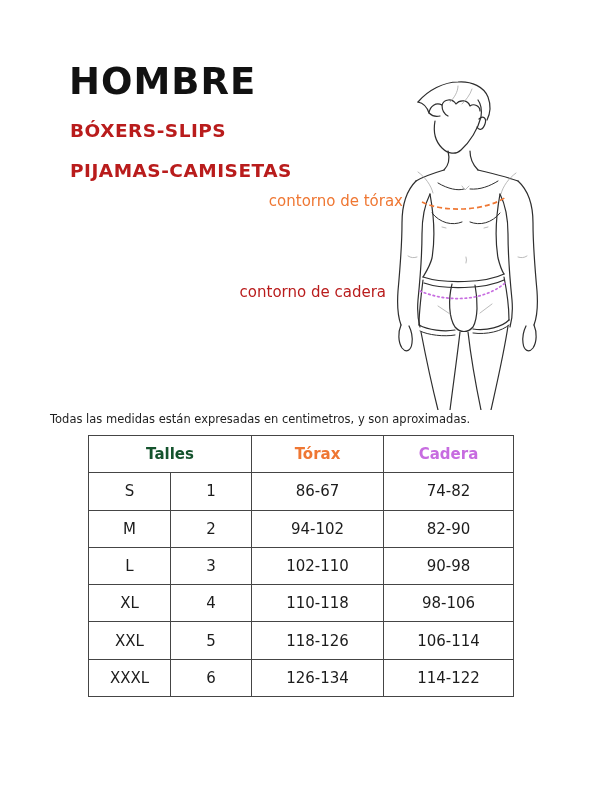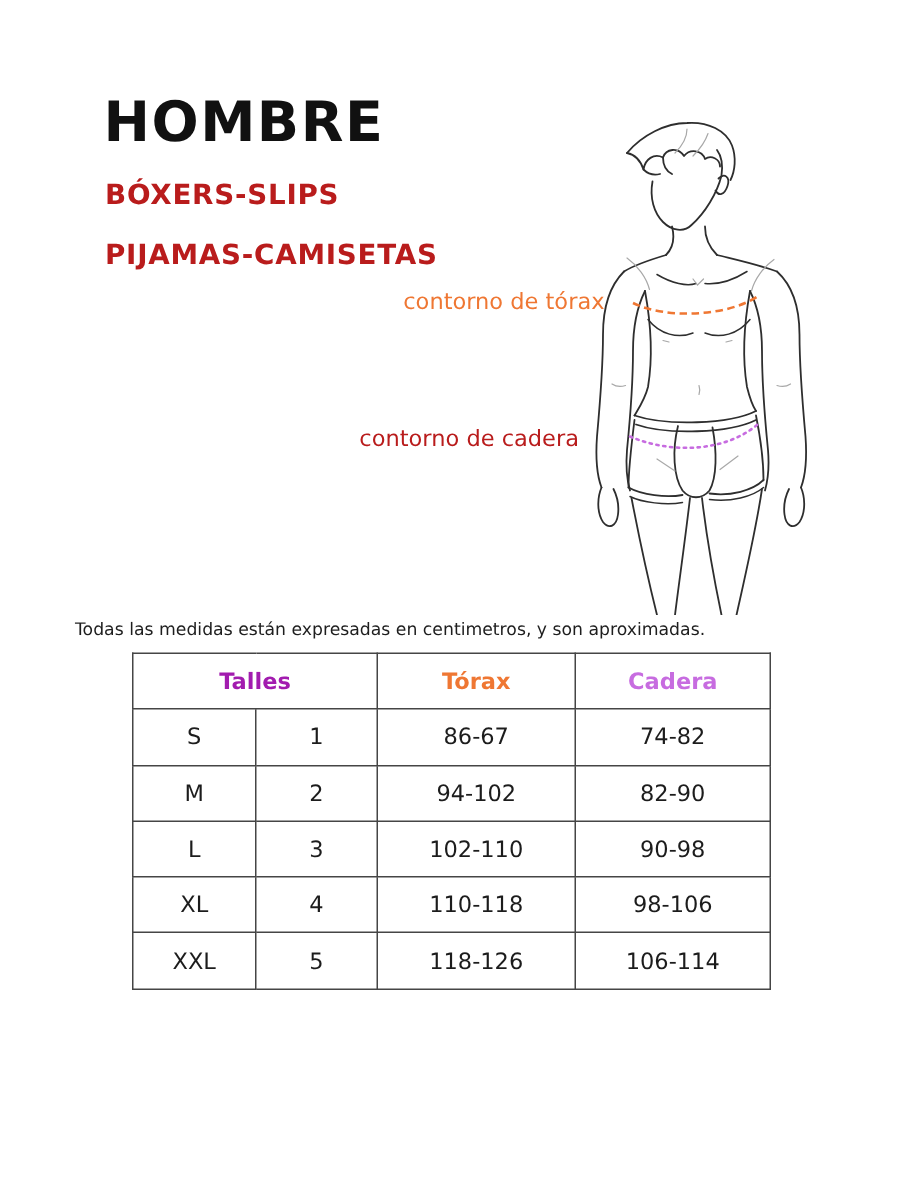--- a/index.html
+++ b/index.html
@@ -28,21 +28,21 @@
     font-size:11.5px;color:#1e1e1e;
   }
   table.size-table{
     position:absolute;left:88px;top:435px;width:425px;
     border-collapse:collapse;table-layout:fixed;
   }
   .size-table th,.size-table td{
     border:1.5px solid #454545;text-align:center;vertical-align:middle;
     font-size:15px;color:#1c1c1c;height:36.3px;padding:0;font-weight:normal;
   }
-  .size-table th{font-weight:bold;color:#a21caf;}
+  .size-table th{font-weight:bold;color:#14532d;}
   .size-table th.th-torax{color:#ef7733;}
   .size-table th.th-cadera{color:#c76ce0;}
 </style>
 </head>
 <body>
 
 <div class="page">
 
   <div class="title">HOMBRE</div>
   <div class="subtitle line1">BÓXERS-SLIPS</div>
@@ -165,16 +165,22 @@
         <td>4</td>
         <td>110-118</td>
         <td>98-106</td>
       </tr>
       <tr>
         <td>XXL</td>
         <td>5</td>
         <td>118-126</td>
         <td>106-114</td>
       </tr>
+      <tr>
+        <td>XXXL</td>
+        <td>6</td>
+        <td>126-134</td>
+        <td>114-122</td>
+      </tr>
     </tbody>
   </table>
 
 </div>
 
 </body></html>

